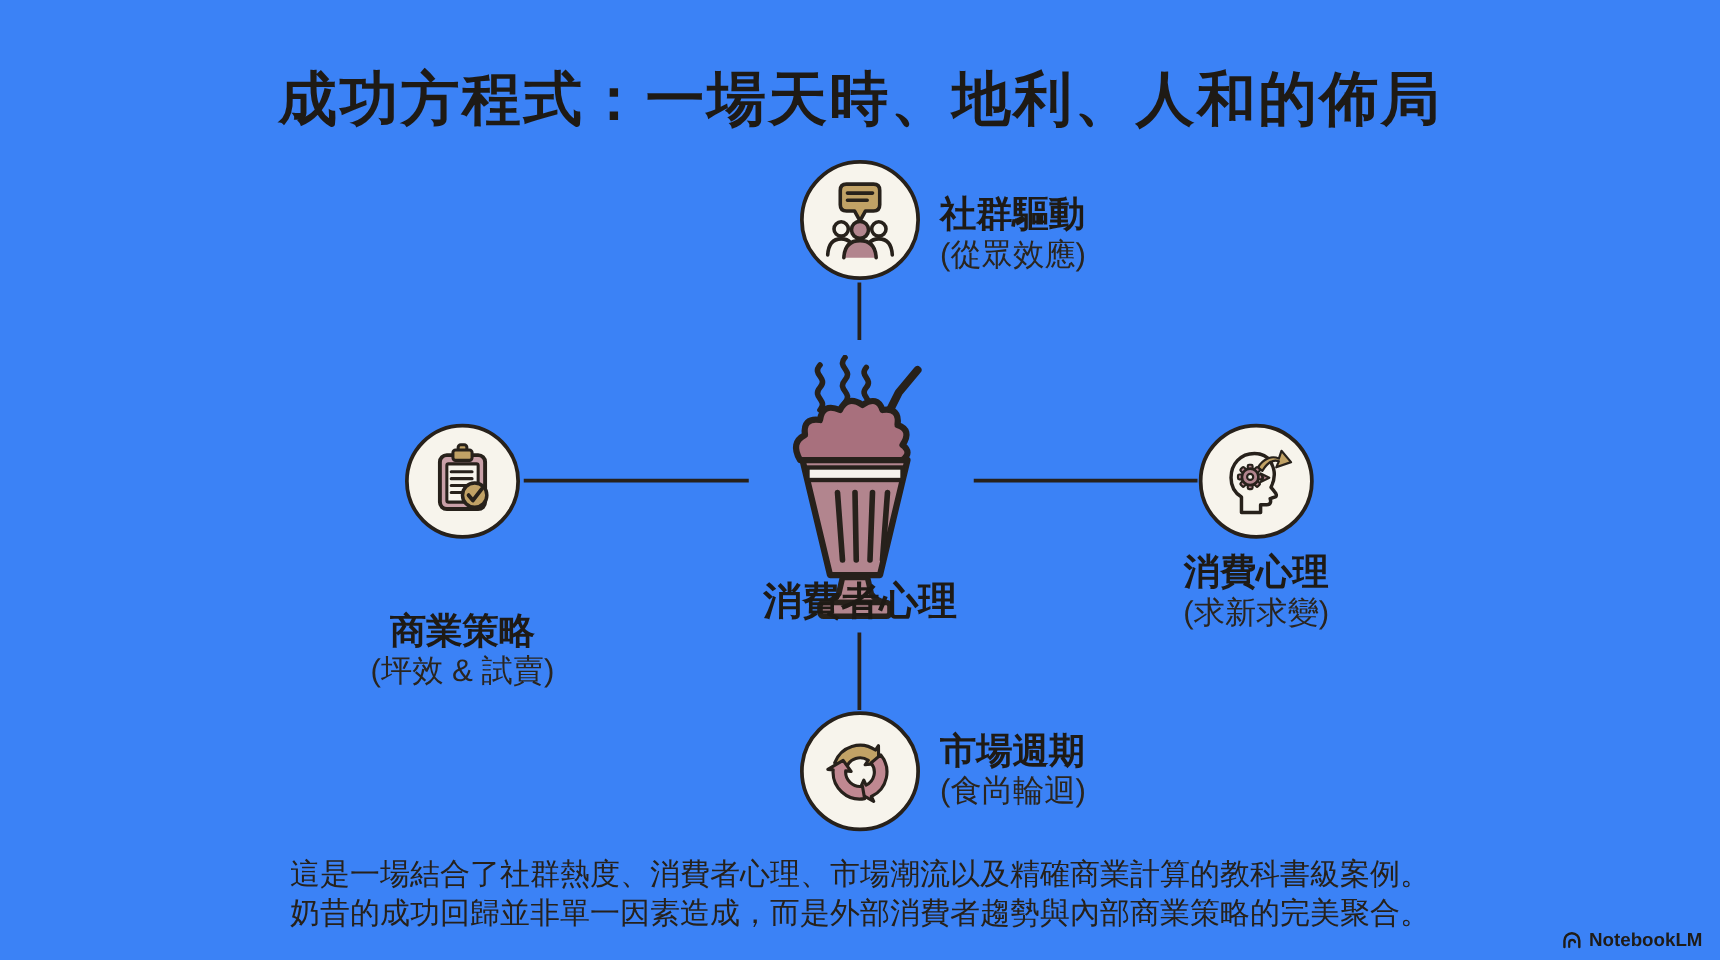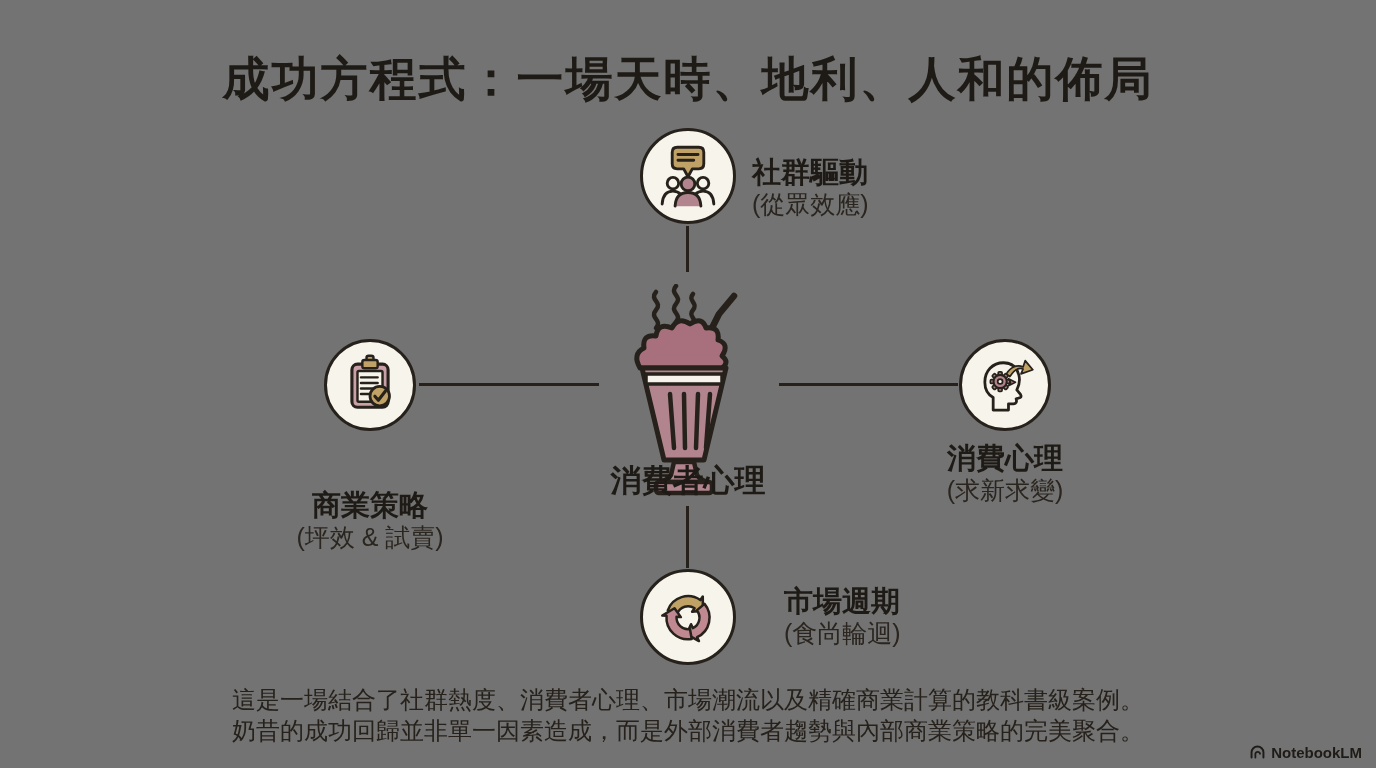--- a/index.html
+++ b/index.html
@@ -1,20 +1,20 @@
 <!DOCTYPE html>
 <html><head>
 <meta charset="utf-8">
 <style>
   * { margin:0; padding:0; box-sizing:border-box; }
   html,body { width:1376px; height:768px; overflow:hidden; }
   body { font-family:"Liberation Sans", sans-serif; }
   #stage {
     position:relative; width:1376px; height:768px;
-    background:#737373; color:#27211b;
+    background:#3b82f6; color:#27211b;
   }
   .title {
     position:absolute; top:48px; left:0; width:100%;
     text-align:center; font-size:47px; font-weight:800;
     letter-spacing:2px; color:#1e1a15;
   }
   .circle {
     position:absolute; border:3.5px solid #27211b; border-radius:50%;
     background:#f7f4ec; display:flex; align-items:center; justify-content:center;
   }
@@ -24,21 +24,21 @@
   .circle-bottom { left:640px; top:569px; width:96px; height:96px; }
   .connector { position:absolute; background:#27211b; }
   .line-top    { left:686px; top:226px; width:3px;  height:46px; }
   .line-left   { left:419px; top:383px; width:180px; height:3px; }
   .line-right  { left:779px; top:383px; width:179px; height:3px; }
   .line-bottom { left:686px; top:506px; width:3px;  height:62px; }
   .side-text { position:absolute; }
   .side-text .lbl { font-size:29px; font-weight:800; line-height:34px; color:#1e1a15; }
   .side-text .sub { font-size:25px; font-weight:400; line-height:30px; color:#2a251f; }
   .text-top    { left:752px; top:143px; text-align:left;margin-top:12px; }
-  .text-bottom { left:752px; top:584px; text-align:left;margin-left:32px; }
+  .text-bottom { left:752px; top:584px; text-align:left; }
   .text-left   { left:245px; top:454px; width:250px; text-align:center;margin-top:34px; }
   .text-right  { left:880px; top:441px; width:250px; text-align:center; }
   .milkshake-wrap { position:absolute; left:622px; top:284px; width:136px; height:222px; }
   .center-label {
     position:absolute; left:563px; top:460px; width:250px; text-align:center;
     font-size:31px; font-weight:800; color:#1e1a15;
   }
   .footer {
     position:absolute; top:684px; left:0; width:100%;
     text-align:center; font-size:24px; line-height:31px;

